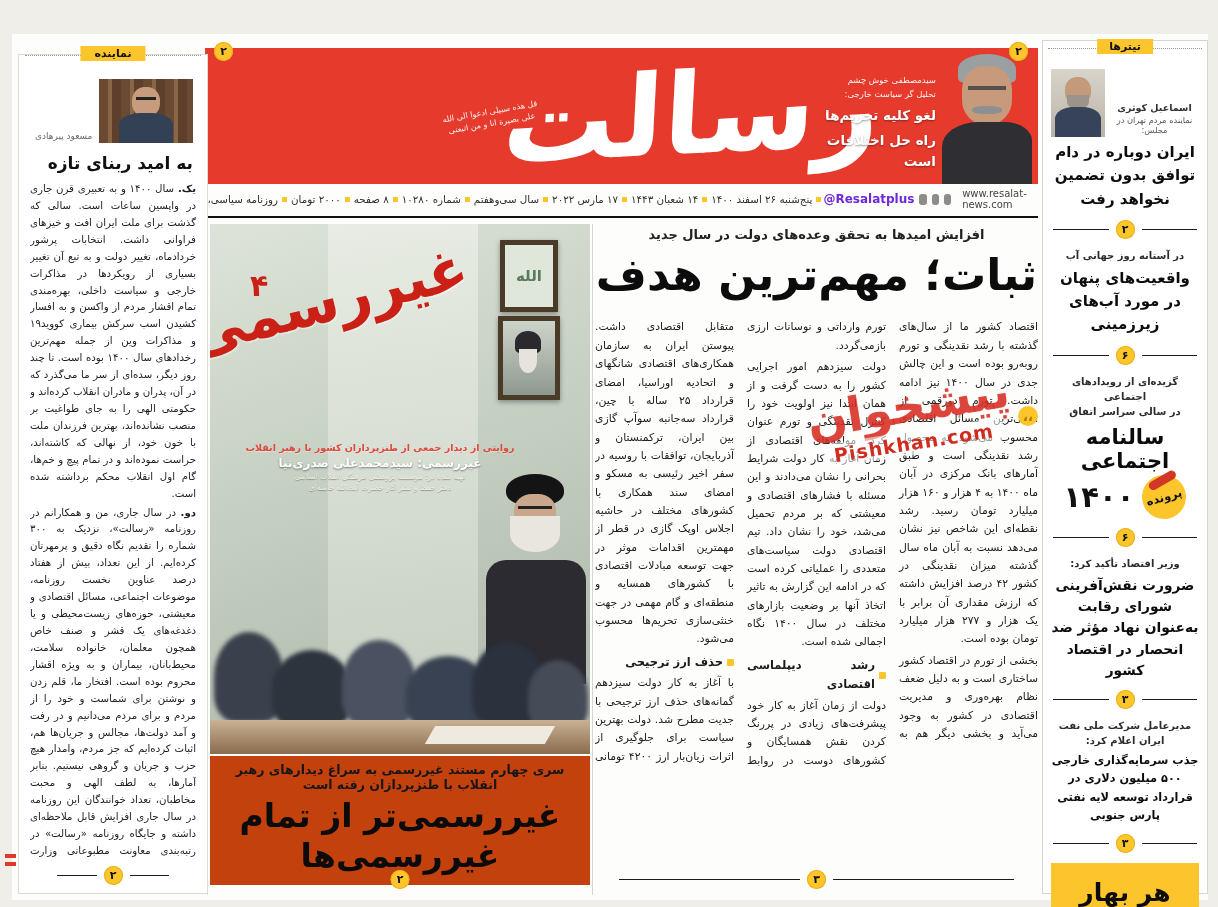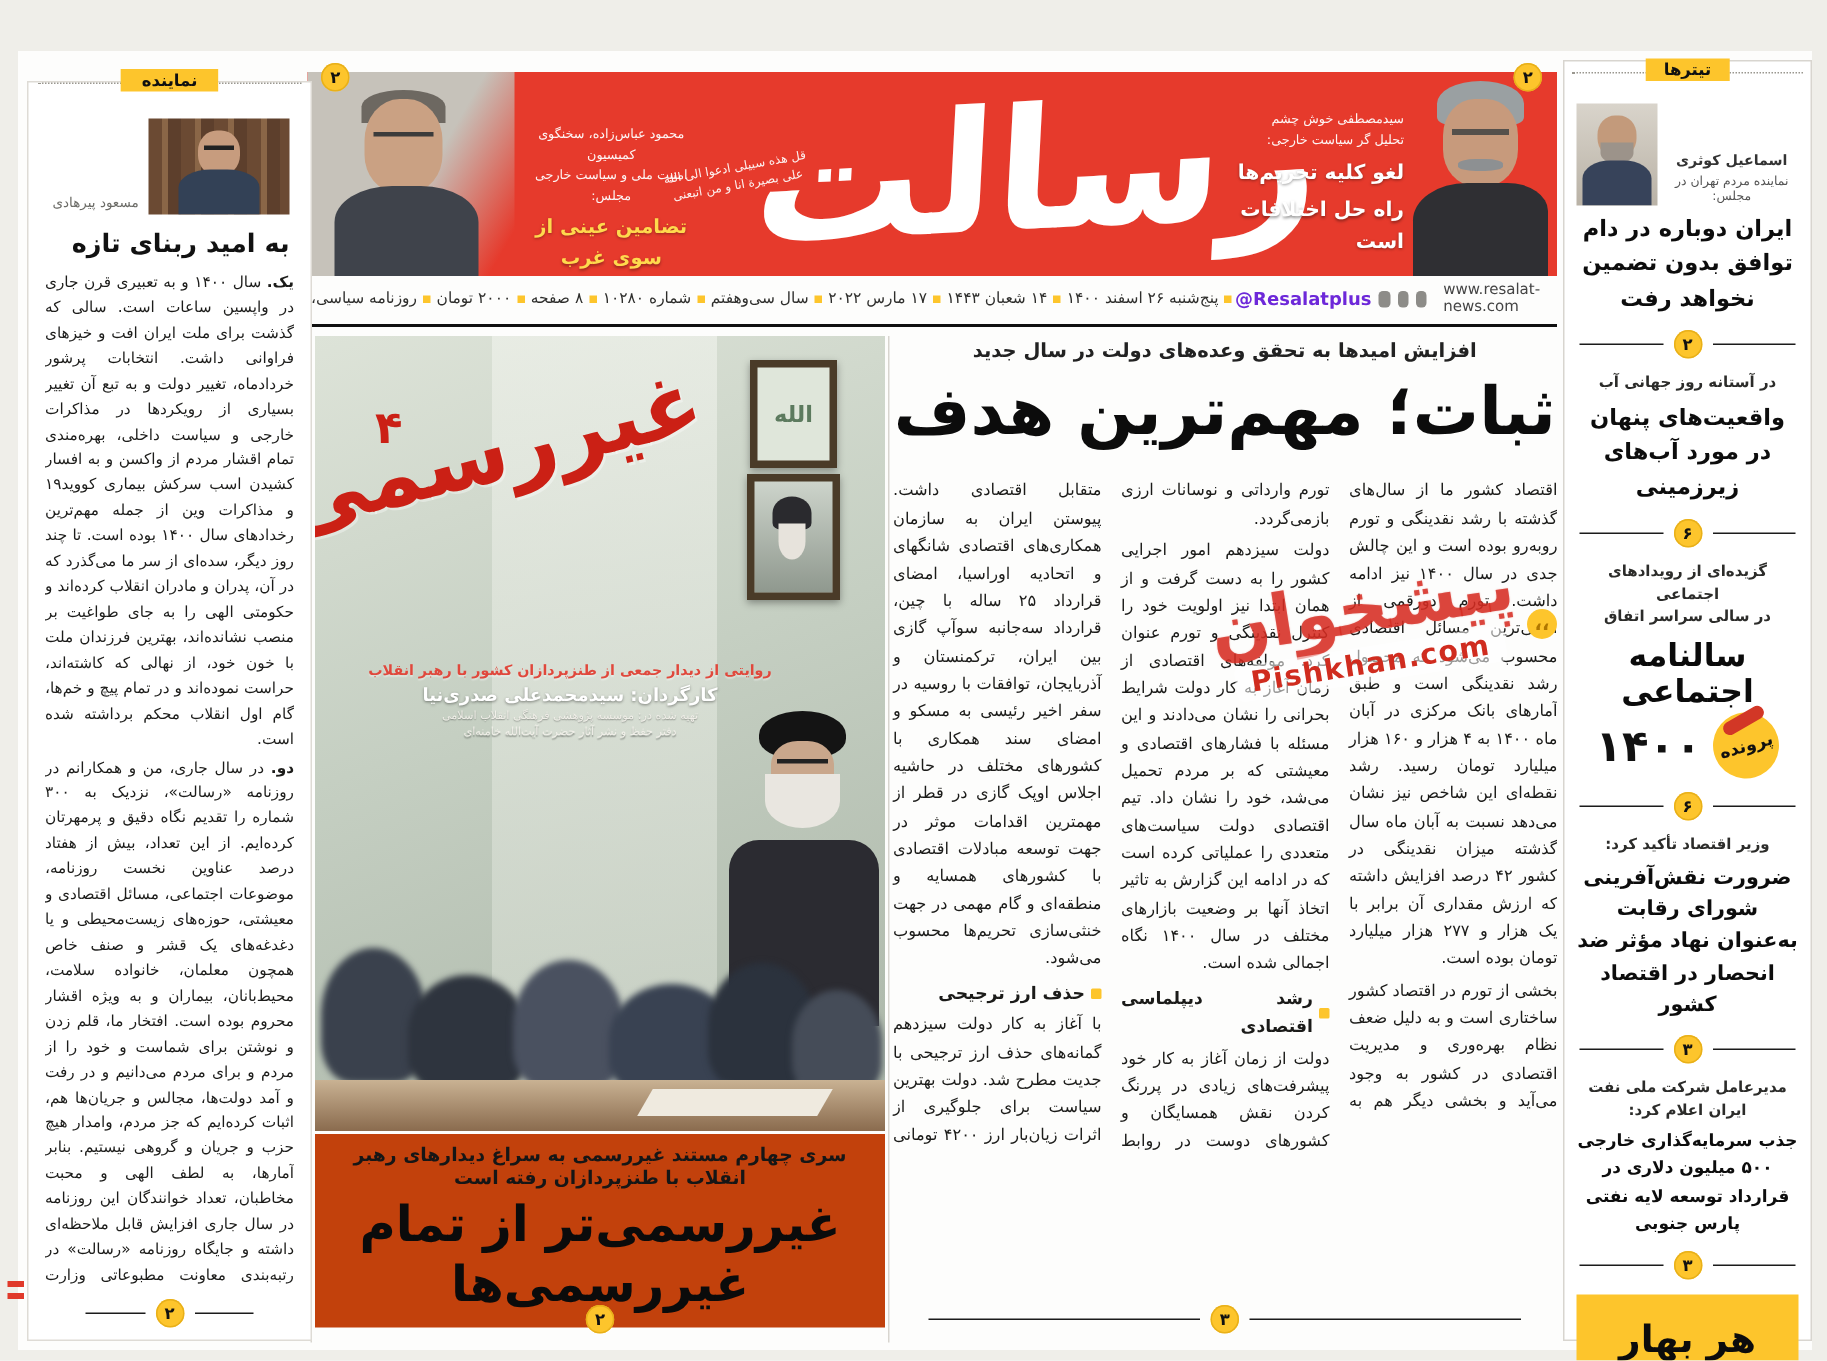--- a/index.html
+++ b/index.html
@@ -159,34 +159,20 @@
 
   <div class="printmark" style="left:5px;top:854px;width:11px;height:4px"></div>
   <div class="printmark" style="left:5px;top:862px;width:11px;height:4px"></div>
 
   <div class="vsep" style="left:207px"></div>
   <div class="vsep" style="left:592px"></div>
 
   <header class="masthead">
     <div class="mast-red">
 
-      <div class="lpromo">
-        <div class="photo">
-          <span class="hair"></span>
-          <span class="face"></span>
-          <span class="glasses"></span>
-          <span class="suit"></span>
-        </div>
-        <div class="txt">
-          <div class="s">محمود عباس‌زاده، سخنگوی کمیسیون</div>
-          <div class="s">امنیت ملی و سیاست خارجی مجلس:</div>
-          <div class="h">تضامین عینی از سوی غرب</div>
-
-        </div>
-      </div>
 
       <div class="mast-title">رسالت</div>
       <div class="mast-callig">قل هذه سبیلی ادعوا الی الله علی بصیرة انا و من اتبعنی</div>
 
       <div class="rpromo-photo">
         <span class="hair"></span>
         <span class="face"></span>
         <span class="brow"></span>
         <span class="mus"></span>
         <span class="body"></span>
@@ -272,21 +258,21 @@
         <i style="left:262px;bottom:-4px;width:72px;height:84px;background:#2b323d"></i>
         <i style="left:318px;bottom:-8px;width:60px;height:70px;background:#454c58"></i>
       </div>
       <div class="f-table">
           <div class="paper"></div>
         </div>
       <div class="f-callig">غیررسمی</div>
       <div class="f-num">۴</div>
       <div class="f-caption">
         <div class="c1">روایتی از دیدار جمعی از طنزپردازان کشور با رهبر انقلاب</div>
-        <div class="c2">کارگردان: سیدمحمدعلی صدری‌نیا</div>
+        <div class="c2">غیررسمی: سیدمحمدعلی صدری‌نیا</div>
         <div class="c3">تهیه شده در: موسسه پژوهشی فرهنگی انقلاب اسلامی</div>
         <div class="c4">دفتر حفظ و نشر آثار حضرت آیت‌الله خامنه‌ای</div>
       </div>
     </div>
     <div class="f-yellow">
       <div class="kick">سری چهارم مستند غیررسمی به سراغ دیدارهای رهبر انقلاب با طنزپردازان رفته است</div>
       <div class="head">غیررسمی‌تر از تمام غیررسمی‌ها</div>
     </div>
     <div class="f-footer">
       <div class="num-circle">۲</div>

